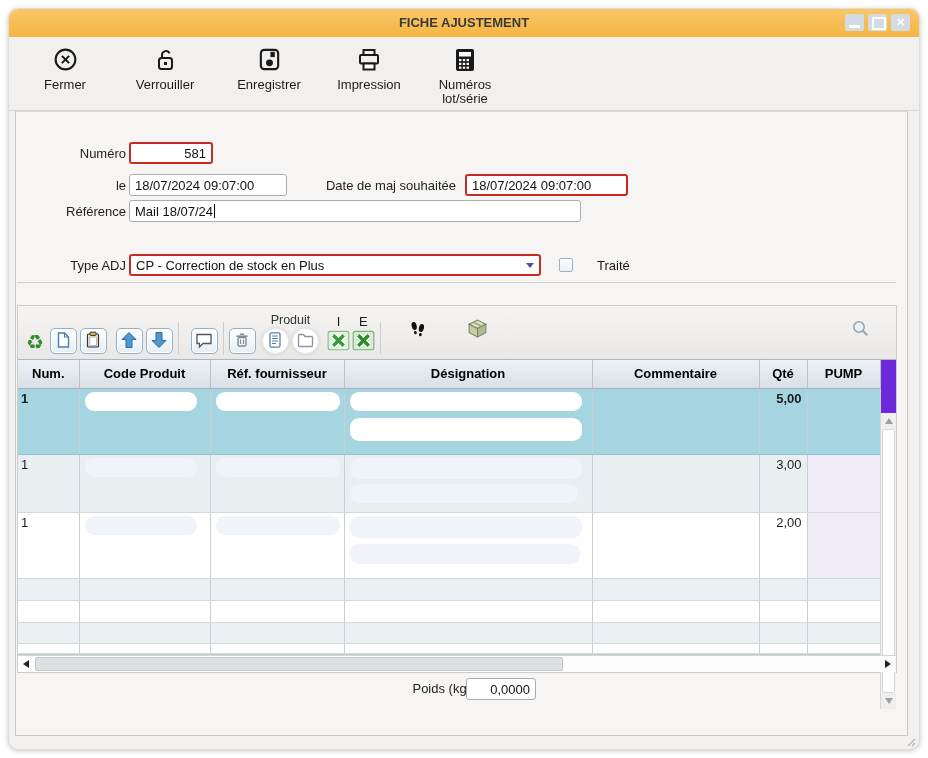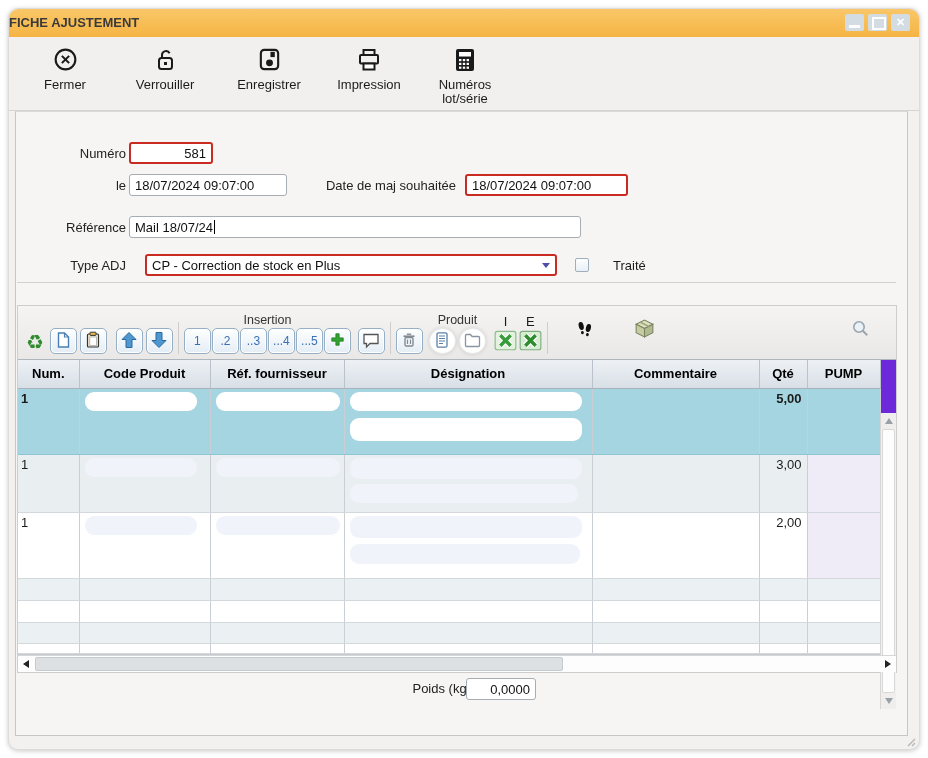--- a/index.html
+++ b/index.html
@@ -6,21 +6,21 @@
   html,body { width: 928px; height: 758px; background: #fff;
     font-family: "Liberation Sans", sans-serif; font-size: 13px; color: #1b1b1b; }
 
   .window { position: absolute; left: 8px; top: 8px; width: 912px; height: 742px;
     background: #F2F1EF; border-radius: 10px; border: 1px solid #DEDCDA;
     box-shadow: 0 1px 5px rgba(0,0,0,.22); overflow: hidden; }
 
   
   .titlebar { position: absolute; left: 0; top: 0; width: 100%; height: 28px;
     background: linear-gradient(#F9C768, #F5B443); border-radius: 9px 9px 0 0; }
-  .title { position: absolute; left: 0; right: 0; top: 6px; 
+  .title { position: absolute; left: 0; right: 0; top: 6px; text-align: center;
     font-weight: bold; font-size: 13px; color: #3a3a3a; }
   .win-controls { position: absolute; right: 9px; top: 5px; display: flex; gap: 4px; }
   .wbtn { width: 19px; height: 17px; background: #D3DCE2; border-radius: 2px;
     position: relative; display: flex; align-items: center; justify-content: center;
     color: #fff; font-size: 11px; font-weight: bold; }
   .wbtn-min::after { content: ""; position: absolute; left: 4px; right: 4px; bottom: 3px;
     height: 3px; background: #fff; }
   .wbtn-max::after { content: ""; position: absolute; left: 4px; top: 3px;
     width: 10px; height: 9px; border: 2px solid #fff; }
 
@@ -222,32 +222,32 @@
       <span class="flabel" style="width:110px">le</span>
       <div class="input" style="width:158px;margin-left:3px">
         <span>18/07/2024 09:07:00</span>
       </div>
       <span class="flabel" style="width:155px;margin-left:14px">Date de maj souhaitée</span>
       <div class="input red" style="width:163px;margin-left:9px">
         <span>18/07/2024 09:07:00</span>
       </div>
     </div>
 
-    <div class="frow" style="left:0;top:104px;">
+    <div class="frow" style="left:0;top:88px;">
       <span class="flabel" style="width:110px">Référence</span>
       <div class="input" style="width:452px;margin-left:3px">
         <span>Mail 18/07/24</span>
           <span class="caret"></span>
       </div>
     </div>
 
 
     <div class="frow" style="left:0;top:142px;">
       <span class="flabel" style="width:110px">Type ADJ</span>
-      <div class="input red select" style="width:412px;margin-left:19px">
+      <div class="input red select" style="width:412px;margin-left:3px">
         <span>CP - Correction de stock en Plus</span>
         <span class="sel-arrow"></span>
       </div>
       <span class="checkbox" style="margin-left:18px"></span>
       <span style="margin-left:24px">Traité</span>
     </div>
 
     <div class="tabstrip">
       <div class="strip-top"></div>
     </div>
@@ -282,47 +282,20 @@
         </div>
         <div class="sbtn" style="margin-left:3px">
           <span>
             <svg width="18" height="18" viewBox="0 0 18 18">
                 <path d="M9 16.5l-7-7h4v-8h6v8h4z" fill="#4E97CF" stroke="#2C699F" stroke-width="1"></path>
               </svg>
           </span>
         </div>
         <div class="vsep"></div>
 
-        <div class="tgroup">
-          <span class="glabel">Insertion</span>
-          <div class="grow">
-            <div class="sbtn num">
-                <span>1</span>
-              </div>
-            <div class="sbtn num">
-                <span>.2</span>
-              </div>
-            <div class="sbtn num">
-                <span>..3</span>
-              </div>
-            <div class="sbtn num">
-                <span>...4</span>
-              </div>
-            <div class="sbtn num">
-                <span>...5</span>
-              </div>
-            <div class="sbtn">
-              <span>
-                <svg width="13" height="13" viewBox="0 0 16 16">
-                    <path d="M6 1h4v5h5v4h-5v5H6v-5H1V6h5z" fill="#33A433" stroke="#1C7A1C" stroke-width="1"></path>
-                  </svg>
-              </span>
-            </div>
-          </div>
-        </div>
 
         <div class="sbtn" style="margin-left:7px">
           <span>
             <svg width="18" height="18" viewBox="0 0 18 18">
                 <path d="M2 3.5h14v9H8l-3.5 3.5v-3.5H2z" fill="#fff" stroke="#555" stroke-width="1.3"></path>
               </svg>
           </span>
         </div>
         <div class="vsep"></div>
         <div class="sbtn">

